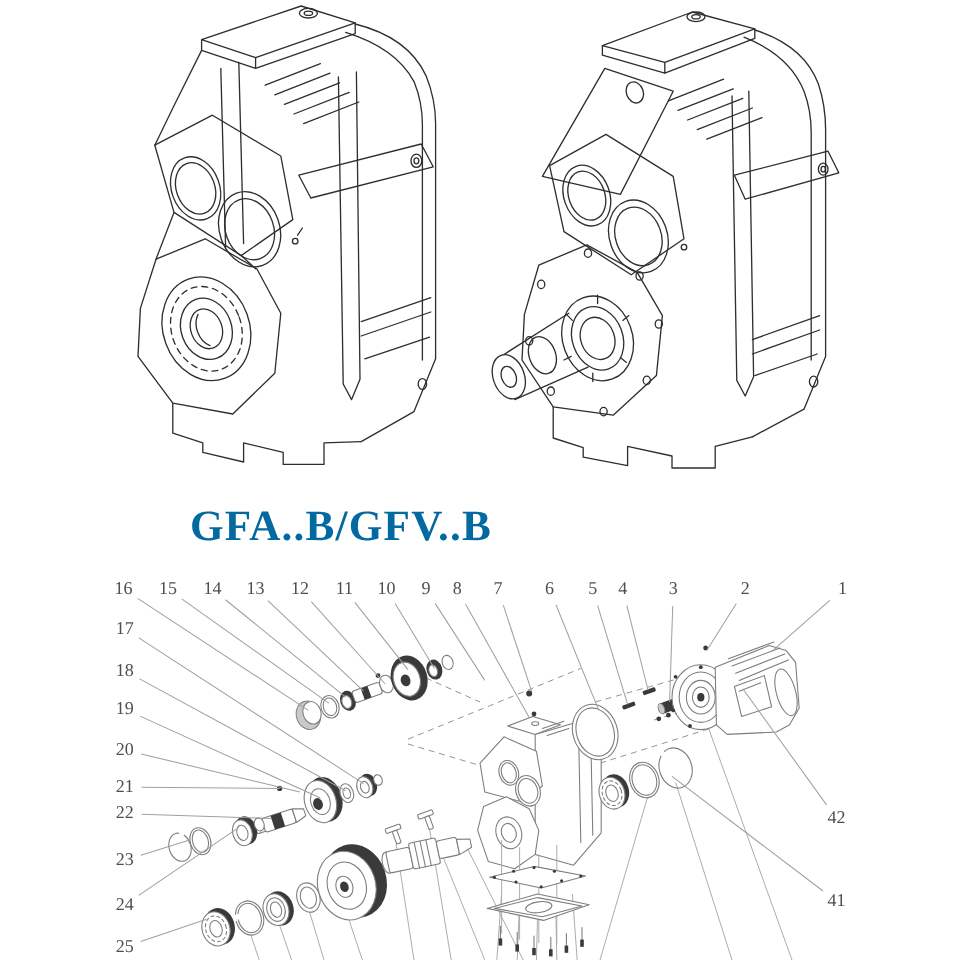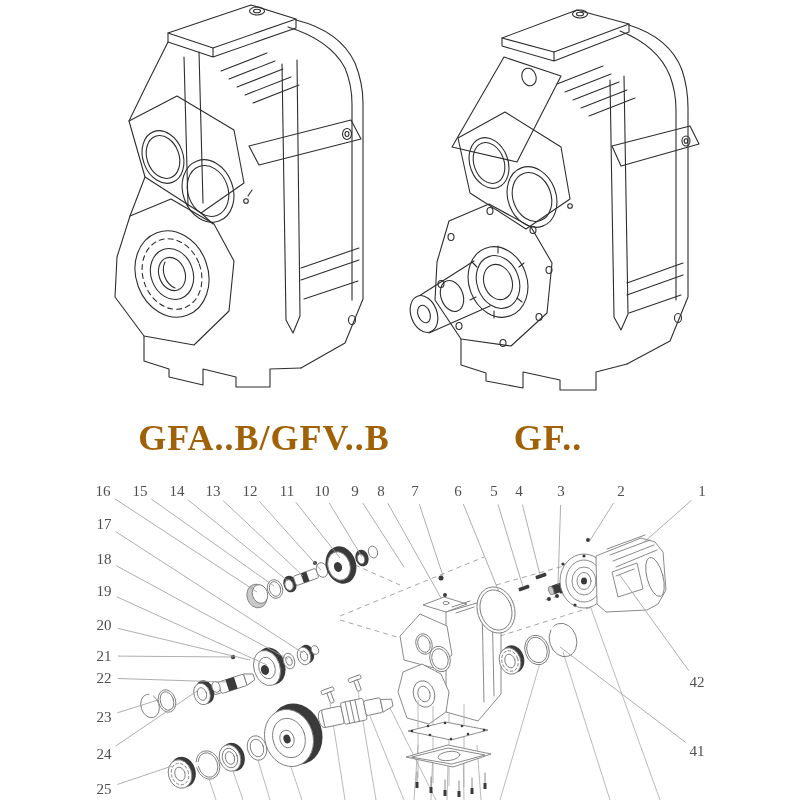--- a/index.html
+++ b/index.html
@@ -1,20 +1,20 @@
 <!DOCTYPE html>
 <html><head>
 <meta charset="utf-8">
 <style>
   html,body{margin:0;padding:0;background:#ffffff;}
   .page{position:relative;width:800px;height:800px;background:#ffffff;overflow:hidden;
         font-family:"Liberation Serif",serif;}
   .art{position:absolute;left:0;top:0;}
-  .model-label{position:absolute;font-weight:bold;color:#a16207;font-size:36px;
-        letter-spacing:1px;text-align:center;white-space:nowrap;}
+  .model-label{position:absolute;font-weight:bold;color:#0369a1;font-size:36px;
+        letter-spacing:1px;text-align:right;white-space:nowrap;}
   .model-label.left{left:118px;top:417px;width:292px;}
   .model-label.right{left:458px;top:417px;width:180px;}
   
   .ln{stroke:#2e2e2e;fill:none;stroke-width:1.1;stroke-linejoin:round;stroke-linecap:round;}
   .lnf{stroke:#2e2e2e;fill:#ffffff;stroke-width:1.1;stroke-linejoin:round;}
   
   .ex{stroke:#7d7d7d;fill:none;stroke-width:0.9;stroke-linejoin:round;stroke-linecap:round;}
   .exf{stroke:#7d7d7d;fill:#ffffff;stroke-width:0.9;stroke-linejoin:round;}
   .dk{fill:#3a3a3a;stroke:none;}
   .dkl{fill:#c9c9c9;stroke:#7d7d7d;stroke-width:0.8;}
@@ -372,15 +372,14 @@
           <text x="104" y="789" class="callout-num" fill="#4f4f4f" text-anchor="middle" dominant-baseline="central">25</text>
           <line x1="685.8" y1="742.5" x2="560" y2="647" class="leader" stroke="#9f9f9f"></line>
           <text x="697" y="751" class="callout-num" fill="#4f4f4f" text-anchor="middle" dominant-baseline="central">41</text>
           <line x1="688.8" y1="670.7" x2="619" y2="574" class="leader" stroke="#9f9f9f"></line>
           <text x="697" y="682" class="callout-num" fill="#4f4f4f" text-anchor="middle" dominant-baseline="central">42</text>
         </g>
   </g>
 </svg>
 
 <div class="model-label left">GFA..B/GFV..B</div>
-<div class="model-label right">GF..</div>
 
 </div>
 
 </body></html>

